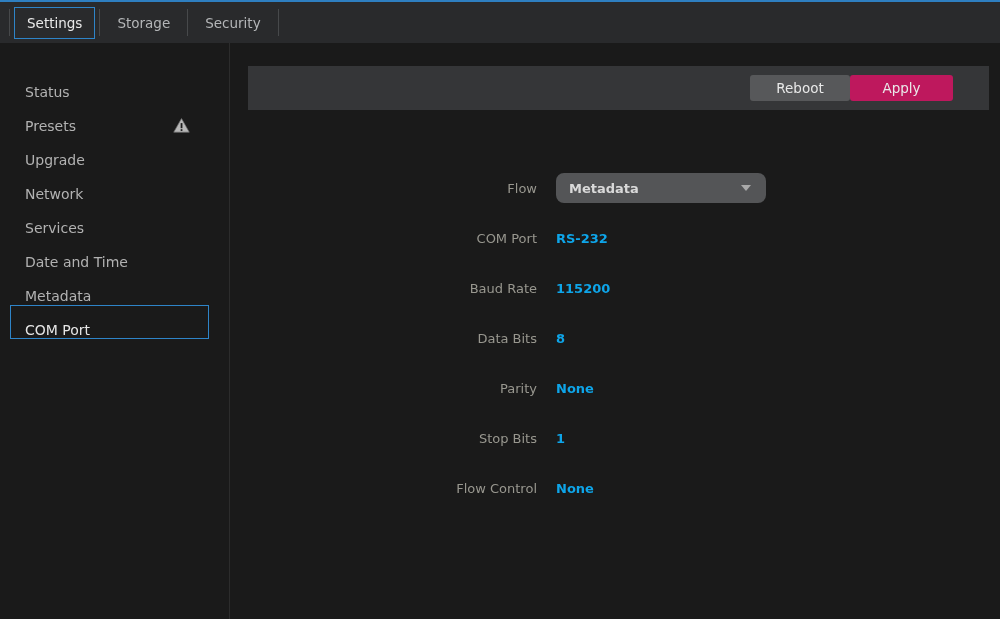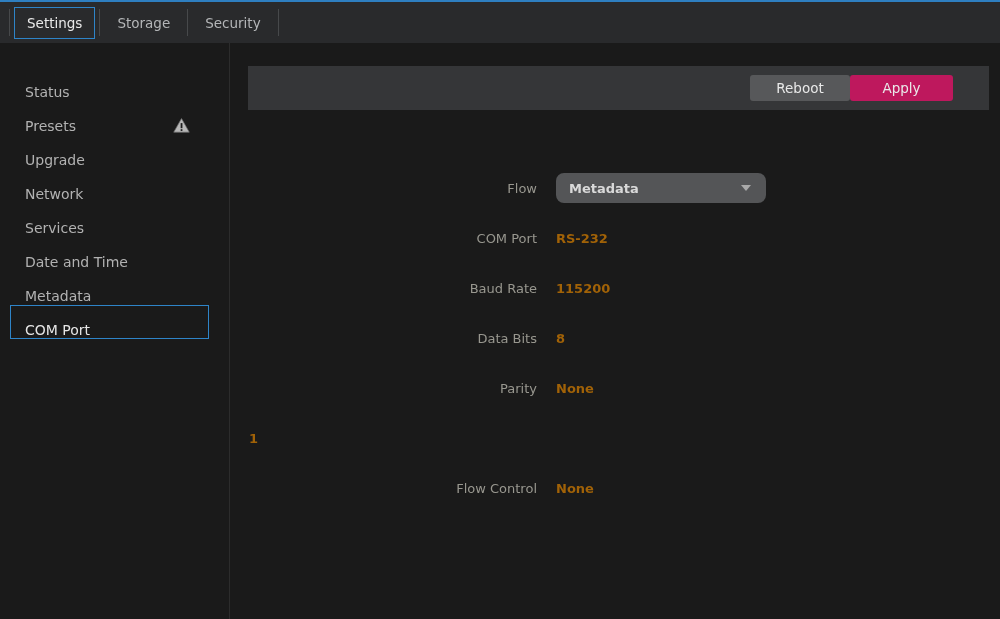--- a/index.html
+++ b/index.html
@@ -98,21 +98,21 @@
     align-items:center;
   }
   .flabel {
     flex:0 0 307px;
     text-align:right;
     color:#98978f;
     font-size:13px;
   }
   .fvalue {
     margin-left:19px;
-    color:#a16207;
+    color:#0ea5e9;
     font-weight:600;
     font-size:13px;
   }
   .dropdown {
     margin-left:19px;
     width:210px;
     height:30px;
     background:#545557;
     border-radius:8px;
     display:flex;
@@ -211,20 +211,21 @@
           <div class="flabel">Data Bits</div>
           <div class="fvalue">8</div>
         </div>
 
         <div class="frow">
           <div class="flabel">Parity</div>
           <div class="fvalue">None</div>
         </div>
 
         <div class="frow">
+          <div class="flabel">Stop Bits</div>
           <div class="fvalue">1</div>
         </div>
 
         <div class="frow">
           <div class="flabel">Flow Control</div>
           <div class="fvalue">None</div>
         </div>
 
       </div>
     </main>

